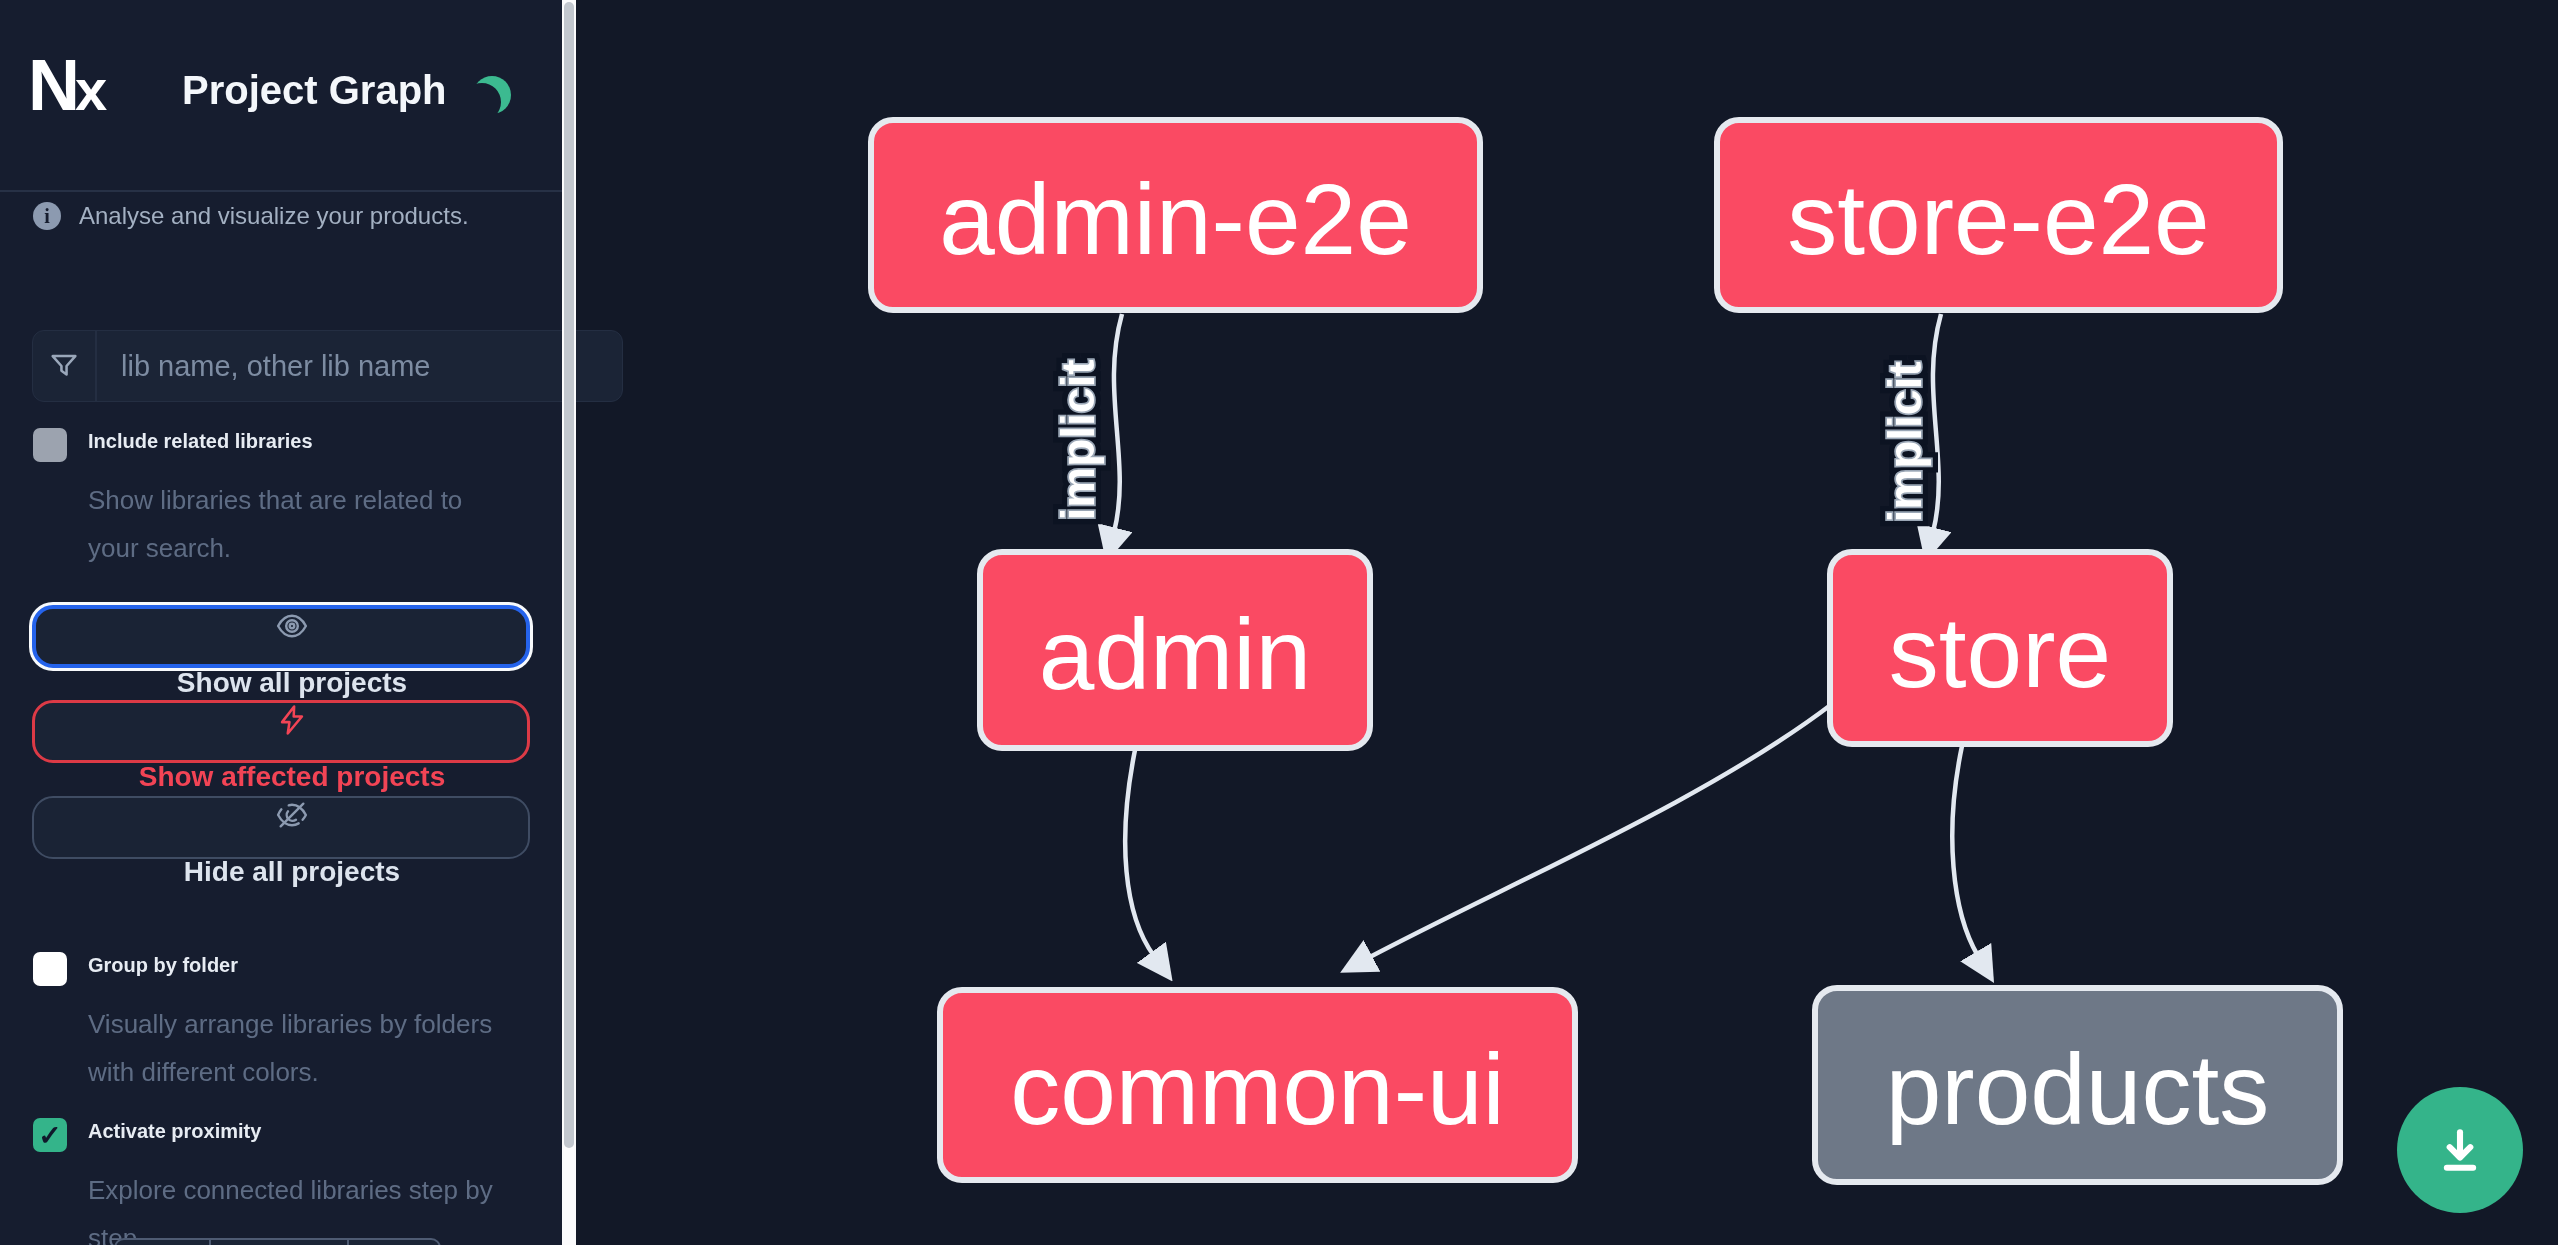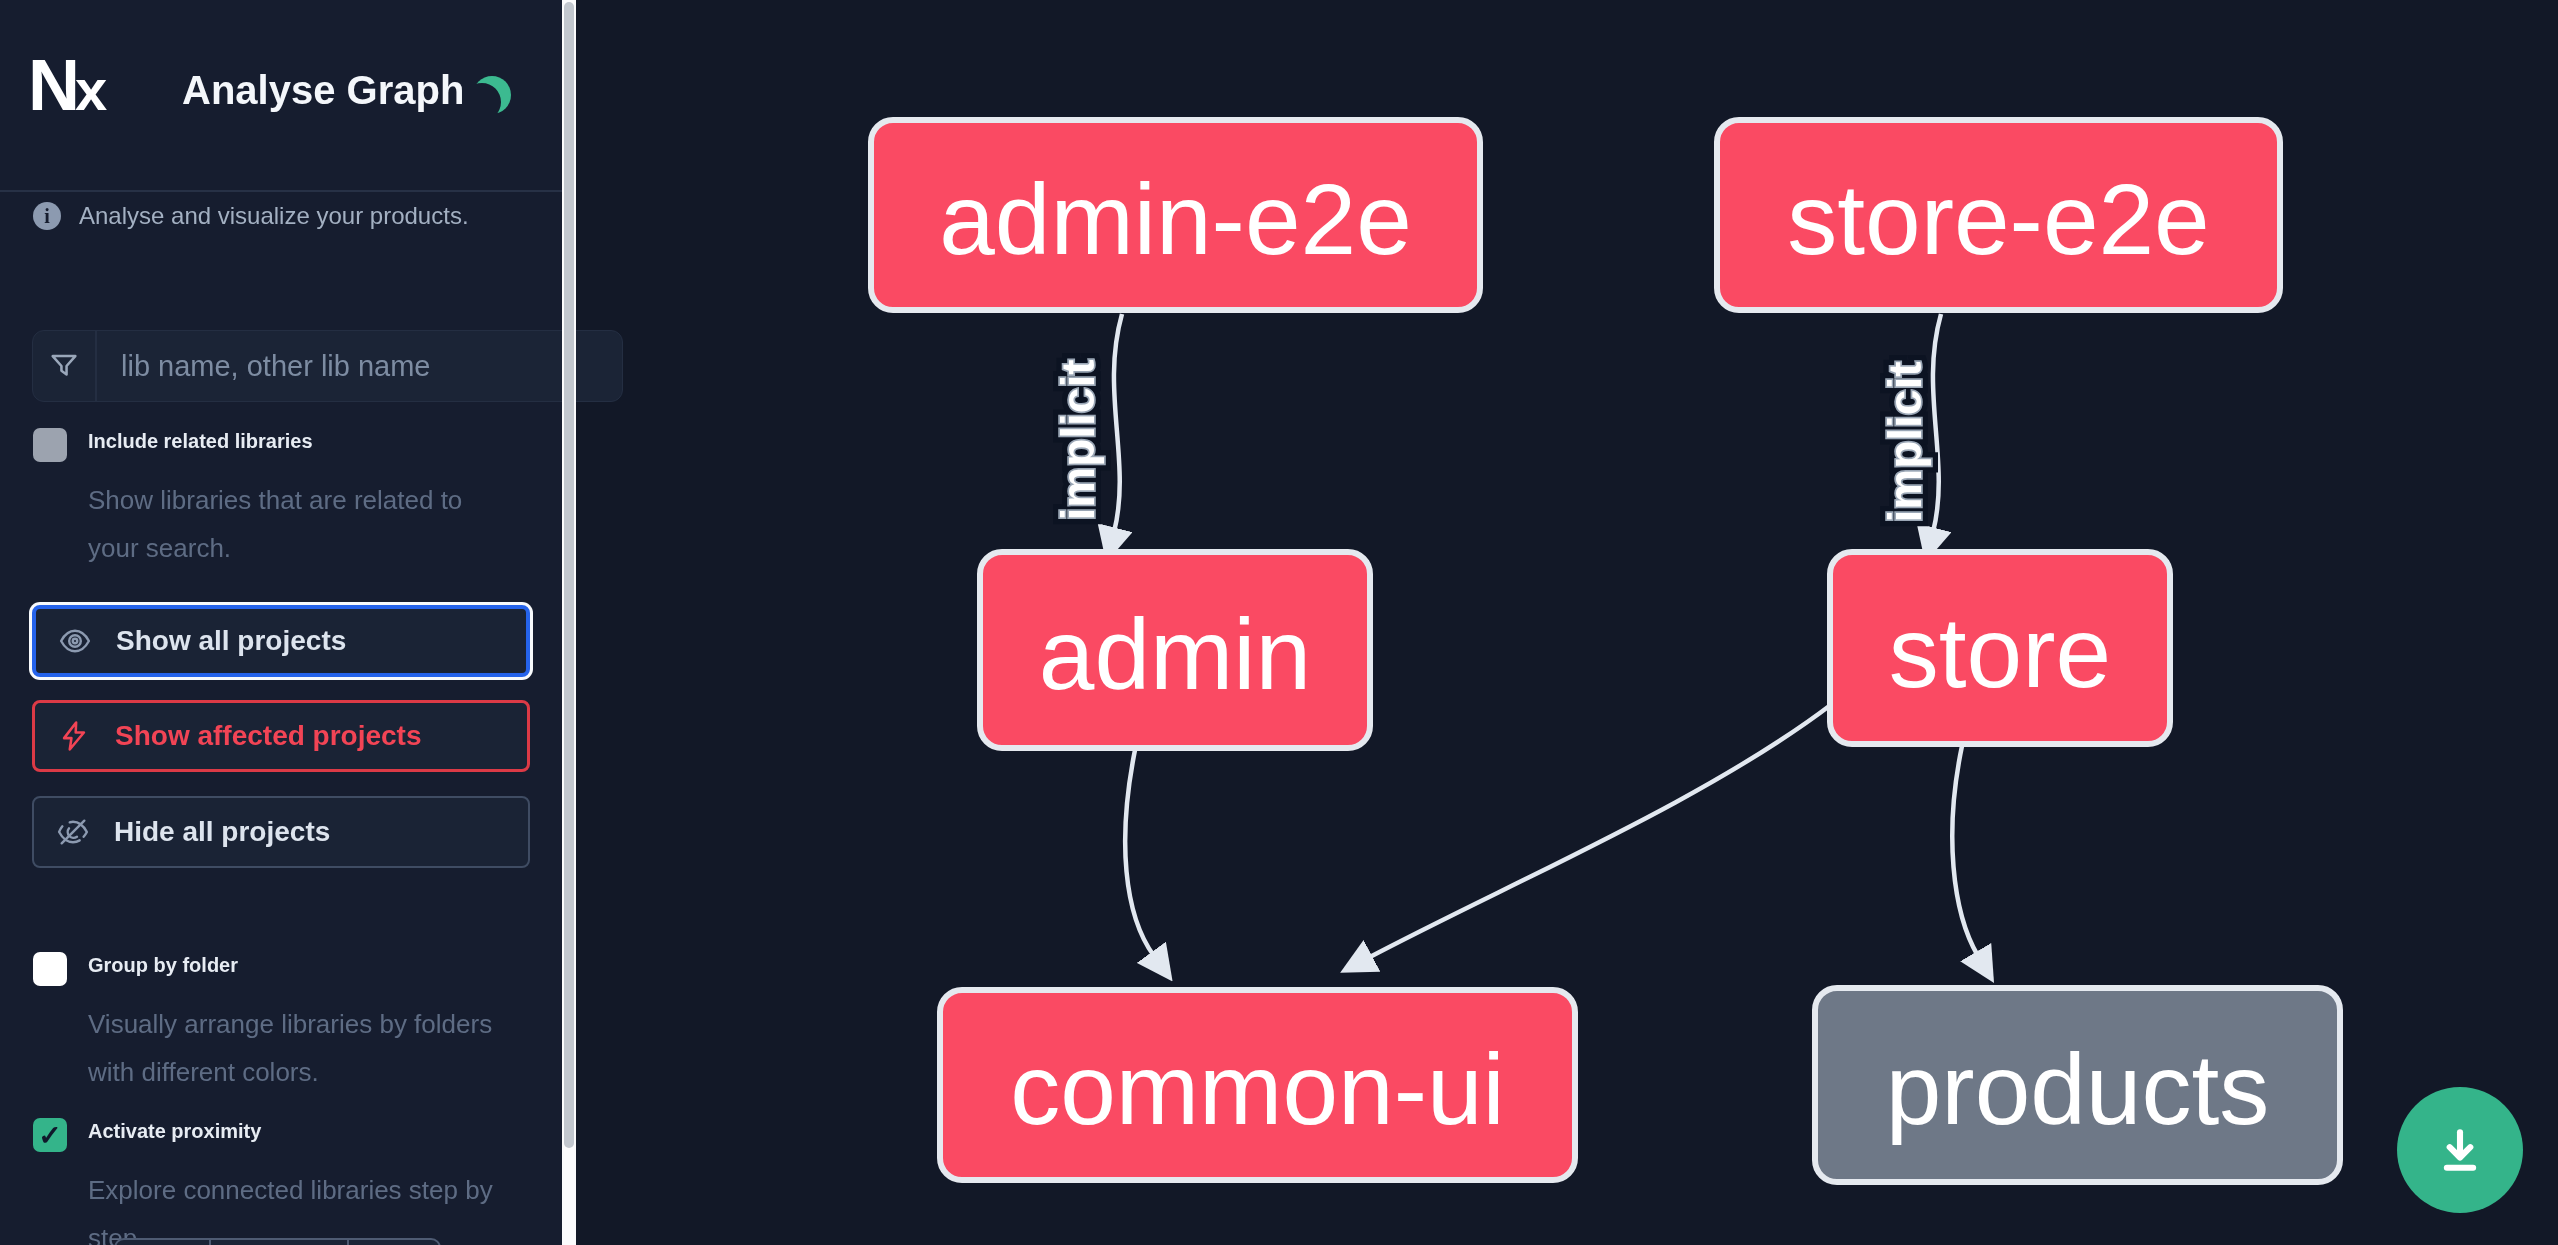--- a/index.html
+++ b/index.html
@@ -30,22 +30,22 @@
                 font-size:29px;padding:0 24px;font-family:"Liberation Sans",sans-serif;}
   .search-input::placeholder{color:#7d8ca2;}
   .check-row{position:absolute;left:32px;width:498px;}
   .checkbox{position:absolute;left:1px;top:0;width:34px;height:34px;border-radius:7px;cursor:pointer;}
   .checkbox.gray{background:#9ca3af;}
   .checkbox.white{background:#ffffff;}
   .checkbox.green{background:var(--c-proximity_green,#34b48a);color:#10182b;font-size:28px;font-weight:800;
                   display:flex;align-items:center;justify-content:center;}
   .check-label{position:absolute;left:56px;top:2px;font-size:20px;font-weight:700;color:#e7ecf3;}
   .check-desc{position:absolute;left:56px;top:48px;width:420px;font-size:26px;line-height:48px;color:#5e6c84;}
-  .sb-btn{position:absolute;left:32px;width:498px;height:72px;border-radius:8px;background:#1a2335;
-          border:2px solid #3f4c63;display:flex;align-items:center;padding-left:22px;gap:24px;cursor:pointer;}
+  .sb-btn{position:absolute;left:32px;width:498px;height:63px;border-radius:21px;background:#1a2335;
+          border:2px solid #3f4c63;display:flex;align-items:center;padding-left:22px;gap:24px;cursor:pointer;flex-direction:column;}
   .sb-btn .btn-label{font-size:28px;font-weight:700;color:#dde4ee;}
   .sb-btn.focused{border:4px solid var(--c-focus_blue,#2563eb);box-shadow:0 0 0 3px #f8fafc;}
   .sb-btn.danger{border:3px solid #dc3a46;}
   .sb-btn.danger .btn-label{color:var(--c-danger_red,#f24455);}
   .icon24{width:34px;height:34px;flex:0 0 auto;}
   .stepper{position:absolute;left:114px;top:1238px;width:327px;height:40px;display:flex;
            border:2px solid #4e5b73;border-radius:10px 10px 0 0;background:#1b2436;overflow:hidden;}
   .stepper .seg{flex:0 0 auto;height:100%;}
   .stepper .seg:nth-child(1){width:95px;border-right:2px solid #4e5b73;}
   .stepper .seg:nth-child(2){width:138px;border-right:2px solid #4e5b73;}
@@ -71,21 +71,21 @@
 </style>
 </head>
 <body>
 
 <div class="app">
 
   <aside class="sidebar">
 
     <div class="sb-header">
       <div class="logo"><span>N</span><span class="x">x</span></div>
-      <div class="app-title">Analyse Graph</div>
+      <div class="app-title">Project Graph</div>
       <div class="moon" title=""></div>
     </div>
 
     <div class="info-row">
       <div class="info-icon">i</div>
       <div class="tagline">Analyse and visualize your products.</div>
     </div>
 
     <div class="search-box">
       <div class="funnel-cell">

